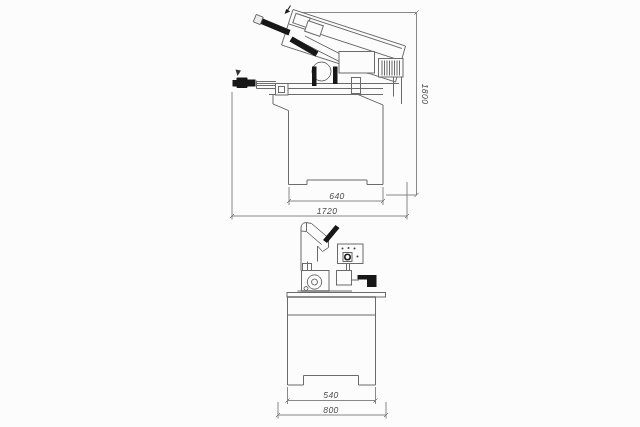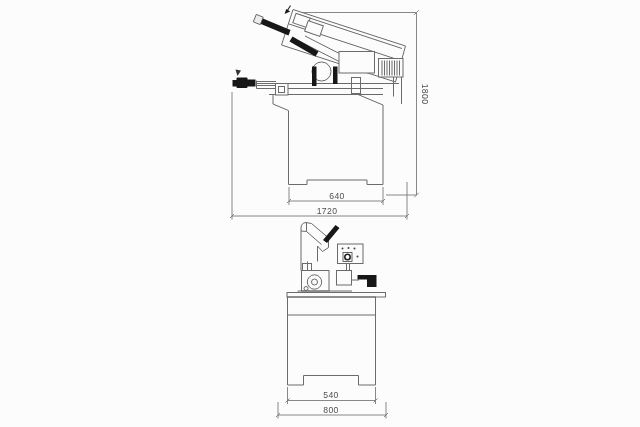--- a/index.html
+++ b/index.html
@@ -2,20 +2,21 @@
 <html><head>
 <meta charset="utf-8">
 <style>
   html,body{margin:0;padding:0;background:#ffffff;}
   .stage{
     position:relative;
     width:640px;height:427px;
     background:#fcfcfc;
     font-family:"Liberation Sans", sans-serif;
     overflow:hidden;
+    font-style:italic;
   }
   svg{display:block;}
   .ln{stroke:#6b6b6b;stroke-width:1;fill:none;}
   .lnfill{stroke:#6b6b6b;stroke-width:1;fill:#fcfcfc;}
   .ink{fill:#171717;stroke:none;}
   .dim{stroke:#7a7a7a;stroke-width:0.9;fill:none;}
   .dimtext{
     font-family:"Liberation Sans", sans-serif;
     font-size:8.6px;
     fill:#4f4f4f;

